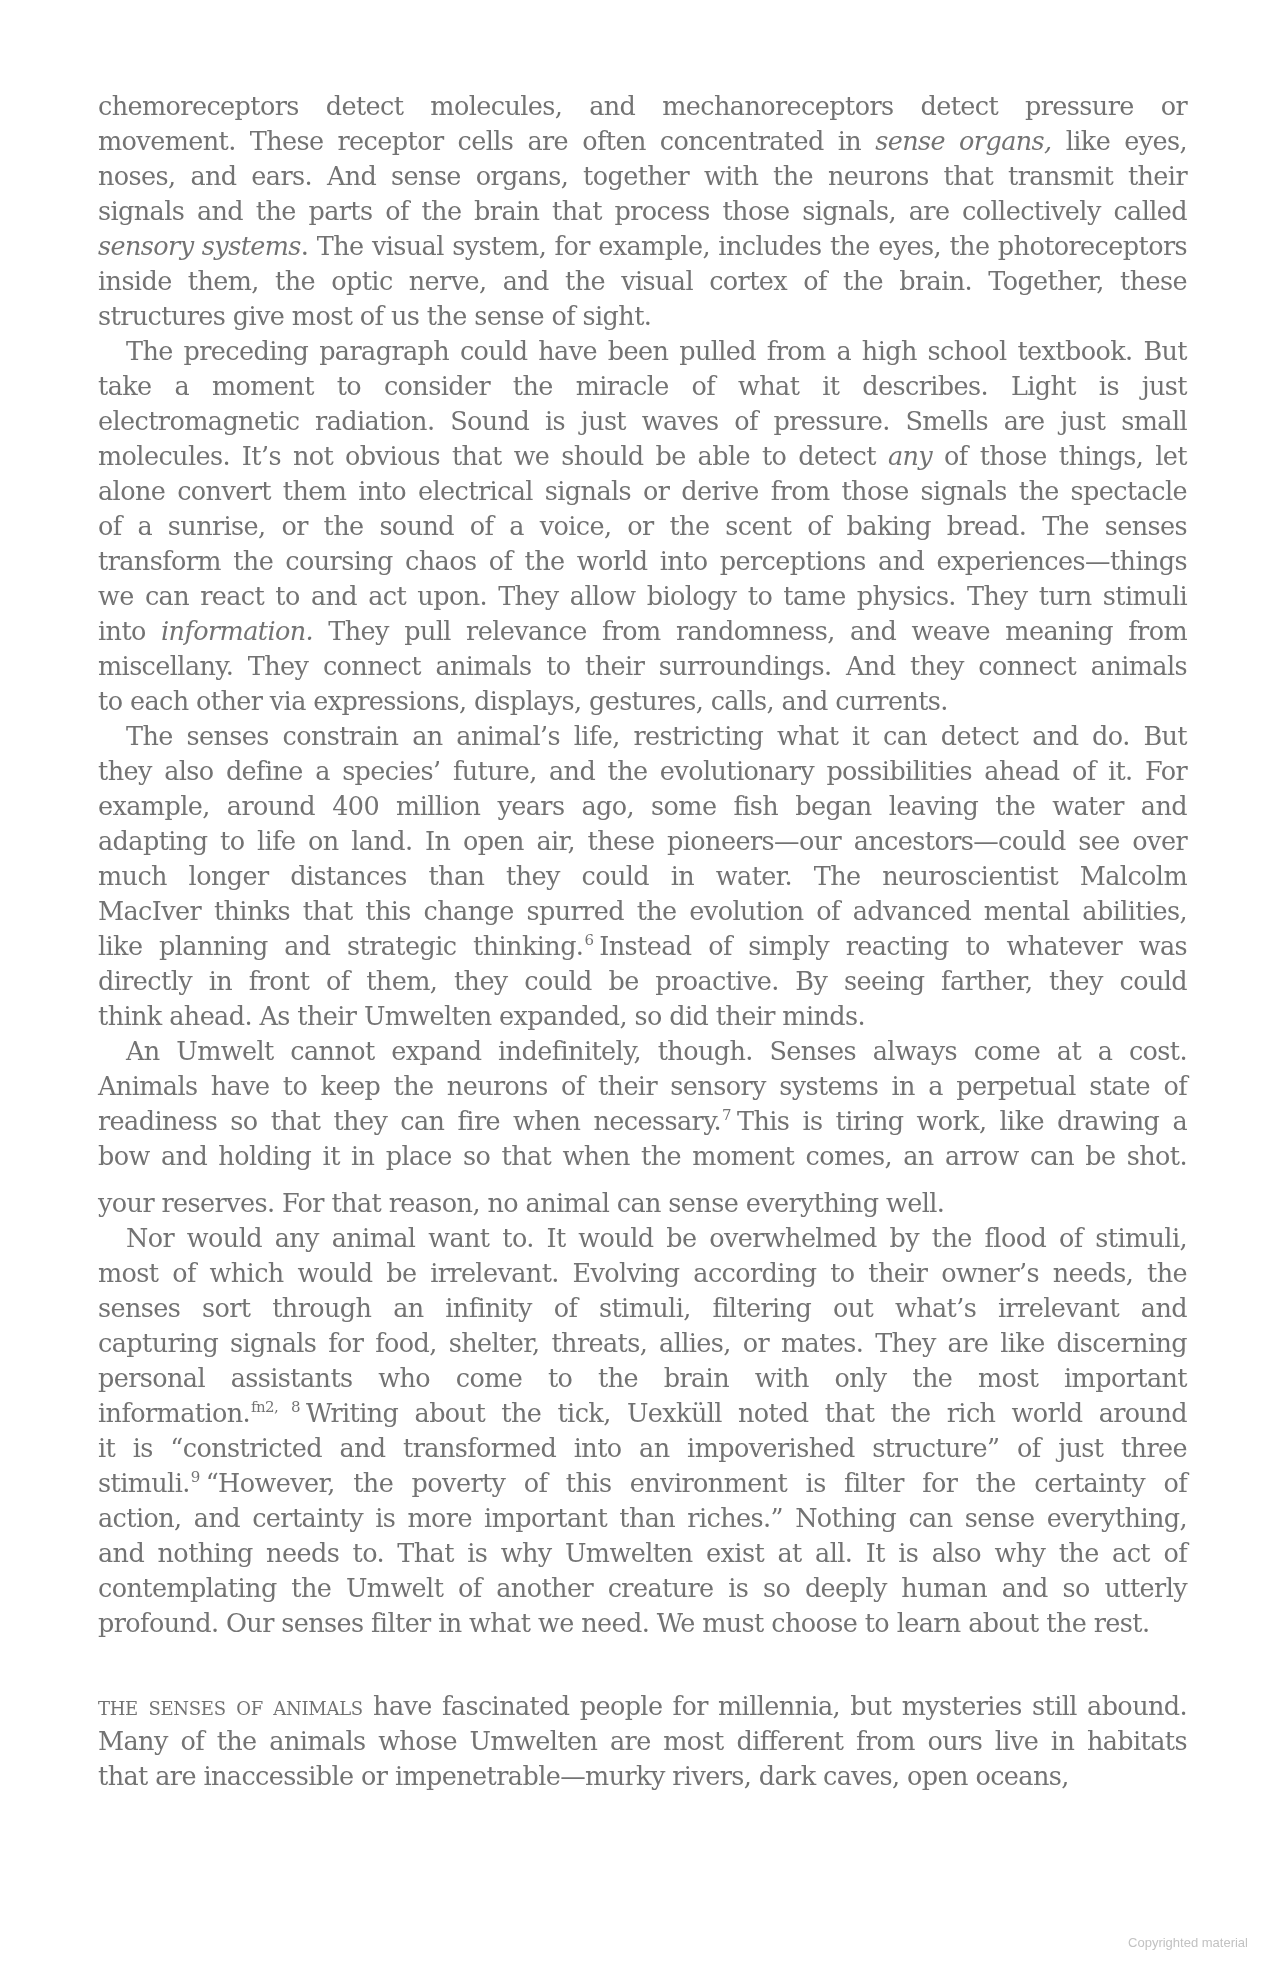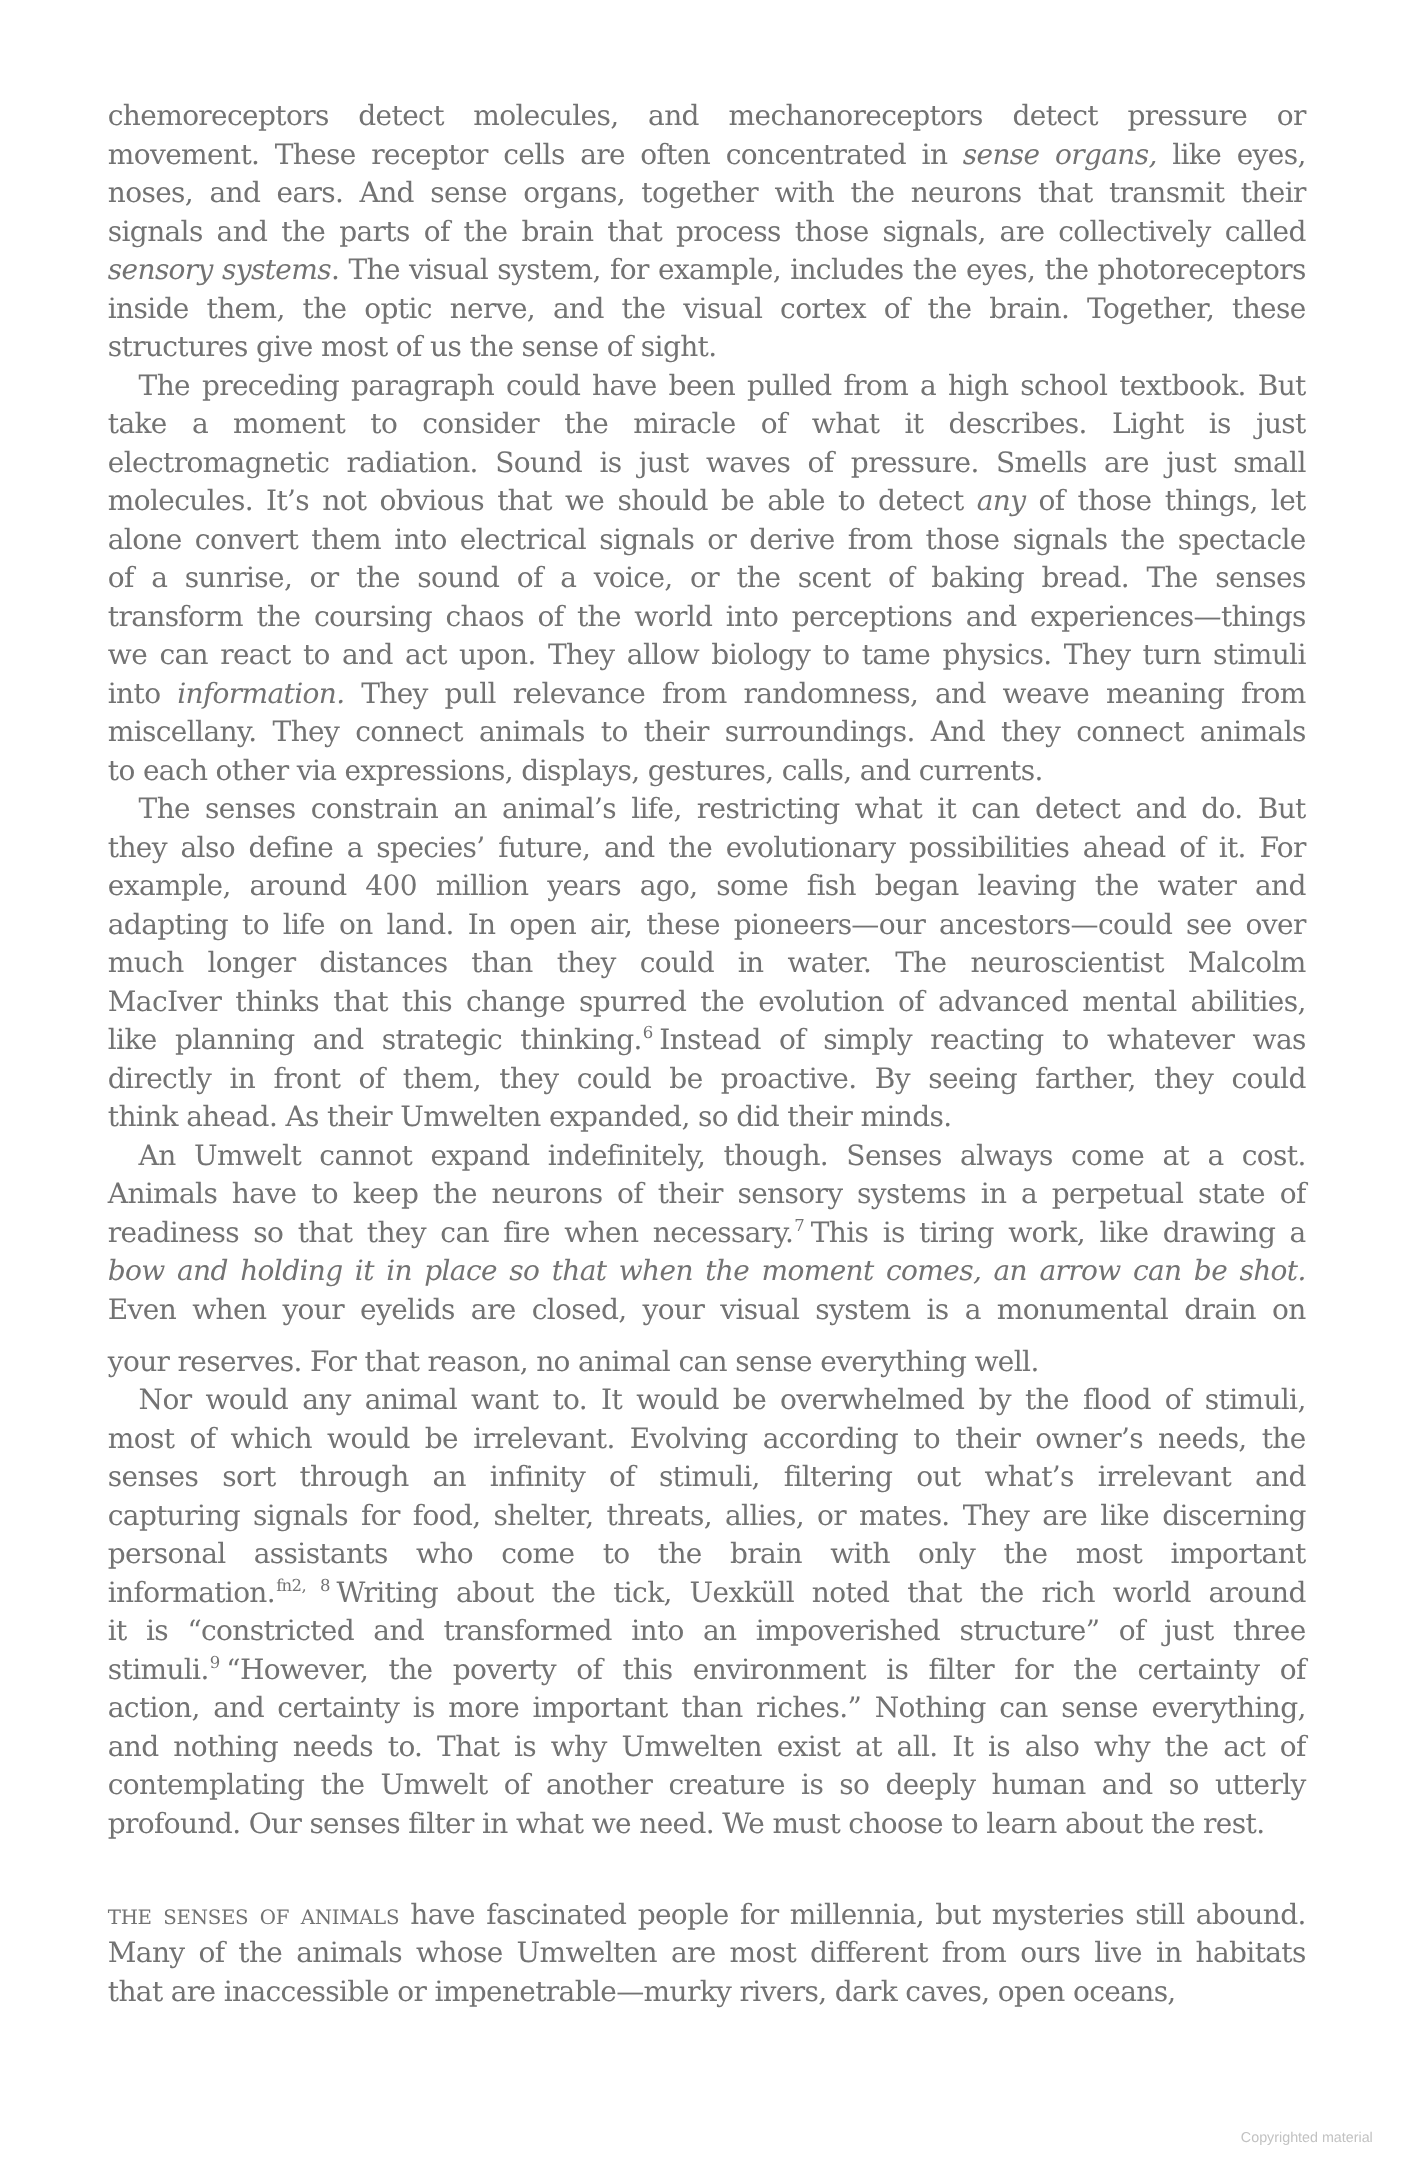--- a/index.html
+++ b/index.html
@@ -55,22 +55,21 @@
       <span class="line" style="white-space: normal;"><span>much longer distances than they could in water. The neuroscientist Malcolm</span></span>
       <span class="line" style="white-space: normal;"><span>MacIver thinks that this change spurred the evolution of advanced mental abilities,</span></span>
       <span class="line" style="white-space: normal;"><span>like planning and strategic thinking.</span><sup>6</sup><span>Instead of simply reacting to whatever was</span></span>
       <span class="line" style="white-space: normal;"><span>directly in front of them, they could be proactive. By seeing farther, they could</span></span>
       <span class="line last" style="white-space: nowrap;"><span>think ahead. As their Umwelten expanded, so did their minds.</span></span>
     </div>
     <div class="paragraph">
       <span class="line indent" style="white-space: normal;"><span>An Umwelt cannot expand indefinitely, though. Senses always come at a cost.</span></span>
       <span class="line" style="white-space: normal;"><span>Animals have to keep the neurons of their sensory systems in a perpetual state of</span></span>
       <span class="line" style="white-space: normal;"><span>readiness so that they can fire when necessary.</span><sup>7</sup><span>This is tiring work, like drawing a</span></span>
-      <span class="line" style="white-space: normal; font-style: italic;"><span>bow and holding it in place so that when the moment comes, an arrow can be shot.</span></span>
-      <span class="line" style="white-space: normal;"><span>Even when your eyelids are closed, your visual system is a monumental drain on</span></span>
+      <span class="line" style="white-space: normal;"><span>bow and holding it in place so that when the moment comes, an arrow can be shot.</span></span>
       <span class="line last" style="white-space: nowrap; margin-top: 12px;"><span>your reserves. For that reason, no animal can sense everything well.</span></span>
     </div>
     <div class="paragraph">
       <span class="line indent" style="white-space: normal;"><span>Nor would any animal want to. It would be overwhelmed by the flood of stimuli,</span></span>
       <span class="line" style="white-space: normal;"><span>most of which would be irrelevant. Evolving according to their owner’s needs, the</span></span>
       <span class="line" style="white-space: normal;"><span>senses sort through an infinity of stimuli, filtering out what’s irrelevant and</span></span>
       <span class="line" style="white-space: normal;"><span>capturing signals for food, shelter, threats, allies, or mates. They are like discerning</span></span>
       <span class="line" style="white-space: normal;"><span>personal assistants who come to the brain with only the most important</span></span>
       <span class="line" style="white-space: normal;"><span>information.</span><sup>fn2, 8</sup><span>Writing about the tick, Uexküll noted that the rich world around</span></span>
       <span class="line" style="white-space: normal;"><span>it is “constricted and transformed into an impoverished structure” of just three</span></span>

